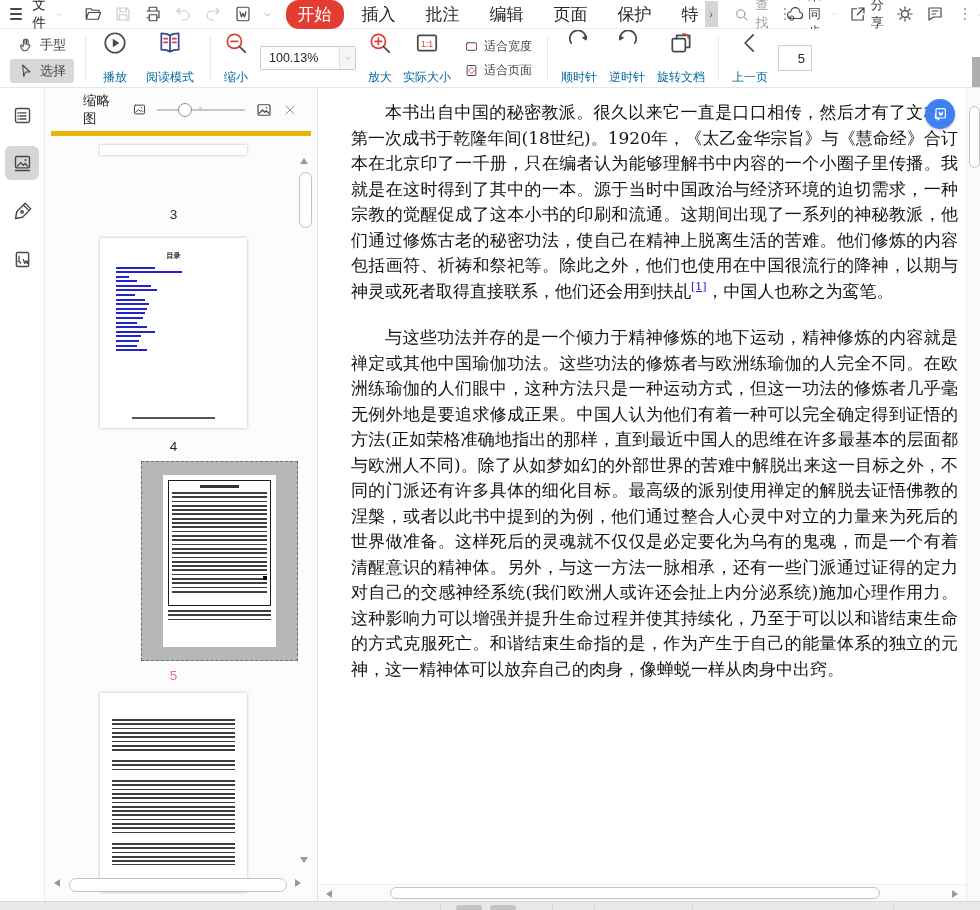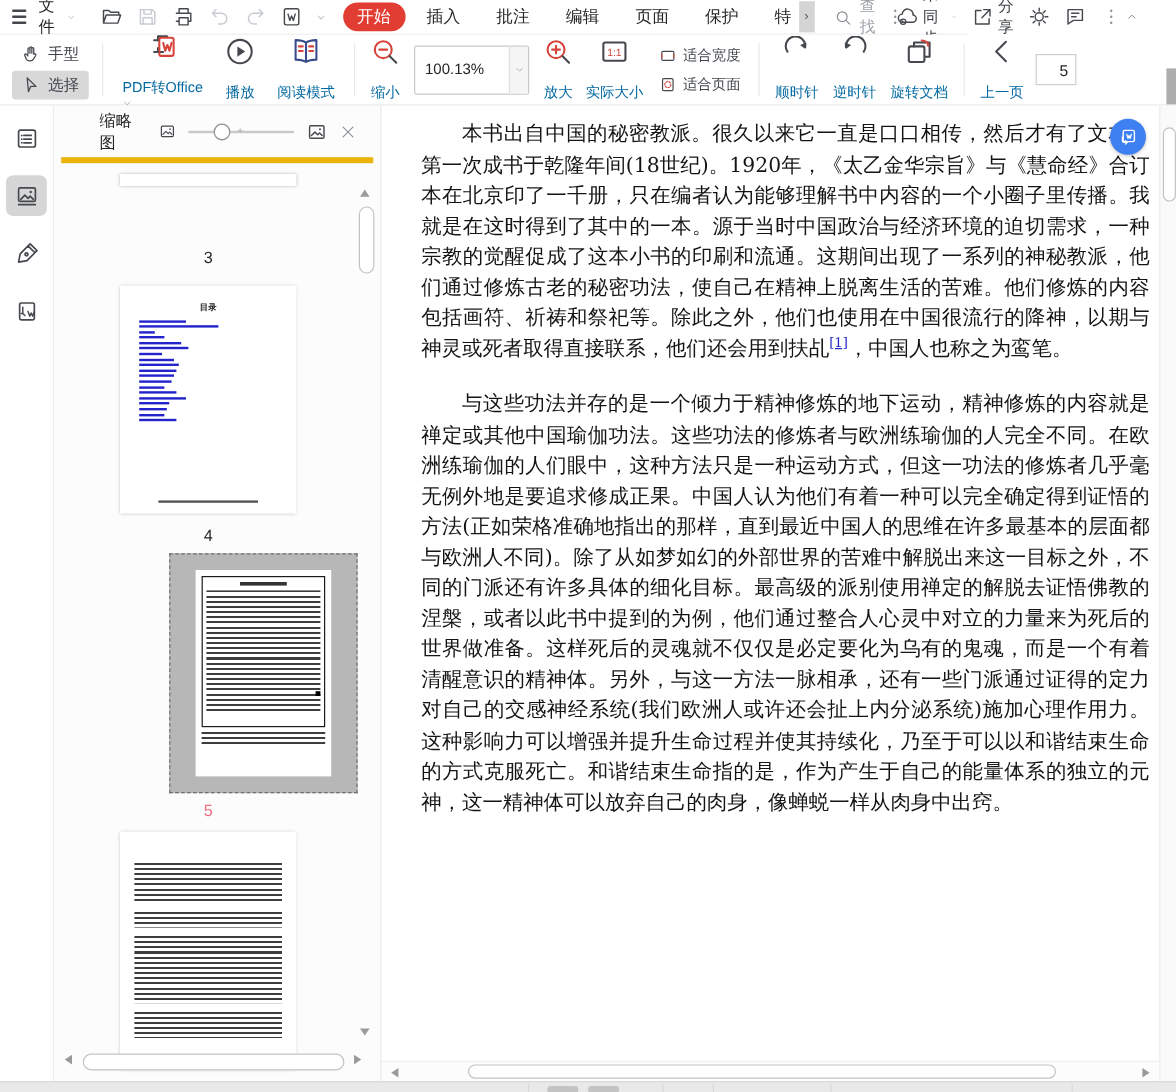--- a/index.html
+++ b/index.html
@@ -16,39 +16,39 @@
   
   .menubar { position:absolute; left:0; top:0; width:807px; height:29px; background:#fff; border-bottom:1px solid #ededed; display:flex; align-items:center; padding:0 10px; }
   .menubar .grp { display:flex; align-items:center; gap:10px; }
   .hamburger { width:16px; height:12px; display:flex; flex-direction:column; justify-content:space-between; }
   .hamburger i { display:block; height:1.8px; background:#45494e; border-radius:1px; }
   .mb-file { display:flex; align-items:center; gap:4px; color:#262626; font-size:13.5px; }
   .vdiv { width:1px; height:16px; background:#e2e2e2; margin:0 10px; }
   .mb-ic { width:20px; height:20px; display:flex; align-items:center; justify-content:center; }
   .chev-s { width:9px; height:9px; }
   .tabs { display:flex; align-items:center; gap:6px; margin-left:14px; }
-  .tab { padding:3px 12px; font-size:14px; color:#262626; white-space:nowrap; }
+  .tab { padding:3px 12px; font-size:17px; color:#262626; white-space:nowrap; }
   .tab.active { background:#e23d33; color:#fff; border-radius:13px; }
   .tab.cut { padding-right:0; max-width:30px; overflow:hidden; }
   .overflow-btn { width:13px; height:26px; background:#d4d4d4; display:flex; align-items:center; justify-content:center; color:#555; font-size:11px; }
   .searchbox { display:flex; align-items:center; gap:7px; margin-left:16px; color:#9aa0a6; font-size:13px; }
   .dots-v { display:inline-flex; flex-direction:column; gap:2.5px; margin-left:8px; }
   .dots-v i { width:2.5px; height:2.5px; border-radius:50%; background:#8b8f94; }
   .mb-right { margin-left:auto; display:flex; align-items:center; gap:12px; color:#3f4347; font-size:13px; }
   .mb-item { display:flex; align-items:center; gap:4px; }
 
   
   .toolbar { position:absolute; left:0; top:29px; width:980px; height:59px; background:#fff; border-bottom:1px solid #e6e6e6; display:flex; align-items:center; padding:0 6px; }
   .tb-div { width:1px; height:44px; background:#e8e8e8; margin:0 7px; flex:none; }
   .tool-big { display:flex; flex-direction:column; align-items:center; gap:13px; padding:0 9px; font-size:12px; color:#0369a1; white-space:nowrap; }
   .tool-big .ic-lg { width:26px; height:26px; }
   .stack2 { display:flex; flex-direction:column; gap:2px; padding:0 4px; }
   .stack2 .srow { display:flex; align-items:center; gap:6px; padding:3px 8px; border-radius:3px; font-size:13px; color:#41464d;text-align:center; }
   .stack2 .srow.sel { background:#d8d8d8; }
-  .zoom-combo { width:96px; height:41px; border:1px solid #c9c9c9; border-radius:2px; display:flex; align-items:center; margin:0 6px; background:#fff; }
+  .zoom-combo { width:96px; height:24px; border:1px solid #c9c9c9; border-radius:2px; display:flex; align-items:center; margin:0 6px; background:#fff; }
   .zoom-combo .zval { flex:1; padding-left:8px; font-size:12.5px; color:#262626; }
   .zoom-combo .zdrop { width:16px; height:100%; border-left:1px solid #e0e0e0; display:flex; align-items:center; justify-content:center; background:#f5f5f5; }
   .fit-col { display:flex; flex-direction:column; gap:7px; padding:0 8px; }
   .fit-row { display:flex; align-items:center; gap:5px; font-size:12px; color:#41464d; white-space:nowrap; }
   .fit-row .ic { width:15px; height:15px; }
   .pageno-box { width:34px; height:26px; border:1px solid #cfcfcf; background:#fff; font-size:13px; color:#262626; display:flex; align-items:center; justify-content:flex-end; padding-right:6px; margin-left:4px; }
   .spinner-frag { position:absolute; right:0; top:57px; width:8px; height:30px; background:#aeaeae; }
 
   
   .bodywrap { position:absolute; left:0; top:88px; width:980px; height:813px; display:flex; }
@@ -237,34 +237,20 @@
       <span>手型</span>
     </span>
     <span class="srow sel">
       <svg class="ic" style="width:16px;height:16px" viewBox="0 0 24 24">
           <path class="stroke" d="M7 3l11 10.5h-6.6L8.6 20z"></path>
         </svg>
       <span>选择</span>
     </span>
   </div>
   <span class="tb-div"></span>
-  <span class="tool-big">
-    <svg class="ic-lg" viewBox="0 0 24 24">
-        <path class="stroke" d="M8 7V4h7M8 13v3h4"></path>
-        <rect class="stroke red" x="9" y="5" width="11" height="14" rx="1.5"></rect>
-        <path class="stroke red" d="M12 9l1.6 6 1.6-4.4 1.6 4.4L18.4 9"></path>
-        <path class="stroke" d="M5 7h3M5 16h3"></path>
-      </svg>
-    <span class="row" style="gap:3px">
-      <span>PDF转Office</span>
-      <svg class="chev-s" style="width:8px;height:8px" viewBox="0 0 24 24">
-          <path class="stroke" style="stroke:#8b8f94" d="M5 9l7 7 7-7"></path>
-        </svg>
-    </span>
-  </span>
   <span class="tool-big">
     <svg class="ic-lg" viewBox="0 0 24 24">
         <circle class="stroke" cx="12" cy="12" r="9"></circle>
         <path class="fillc" d="M10 8l6 4-6 4z"></path>
       </svg>
     <span>播放</span>
   </span>
   <span class="tool-big">
     <svg class="ic-lg" viewBox="0 0 24 24">
         <path class="stroke" style="stroke:#3a4a8c" d="M12 5c-2-1.3-4.7-1.8-8-1.8v15c3.3 0 6 .5 8 1.8 2-1.3 4.7-1.8 8-1.8v-15c-3.3 0-6 .5-8 1.8zM12 5v15"></path>

